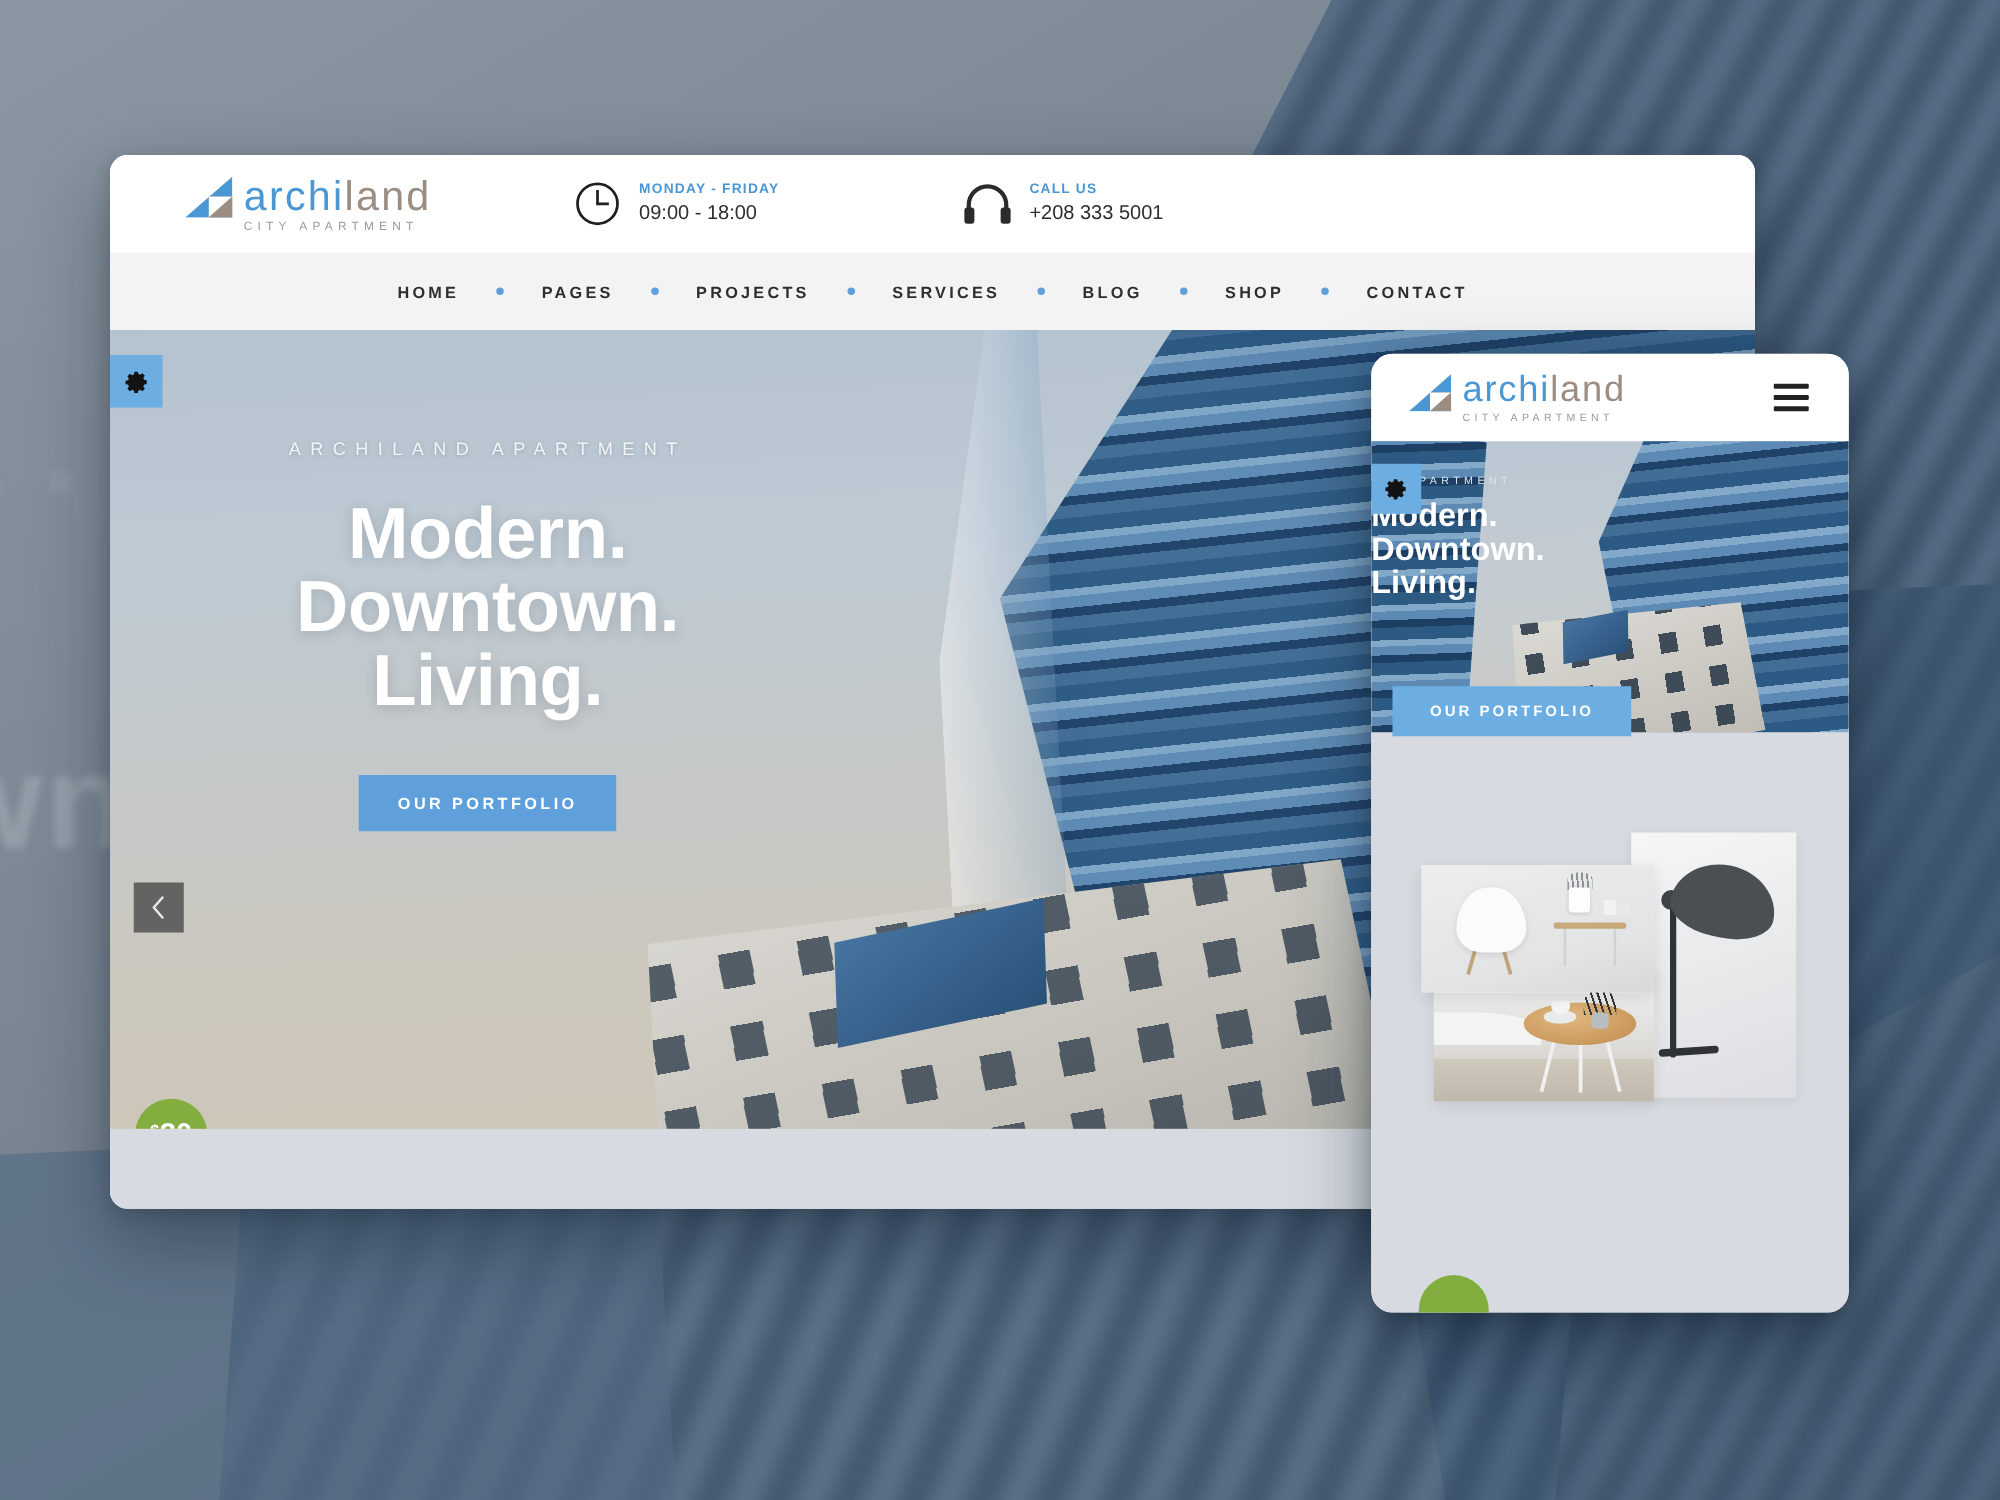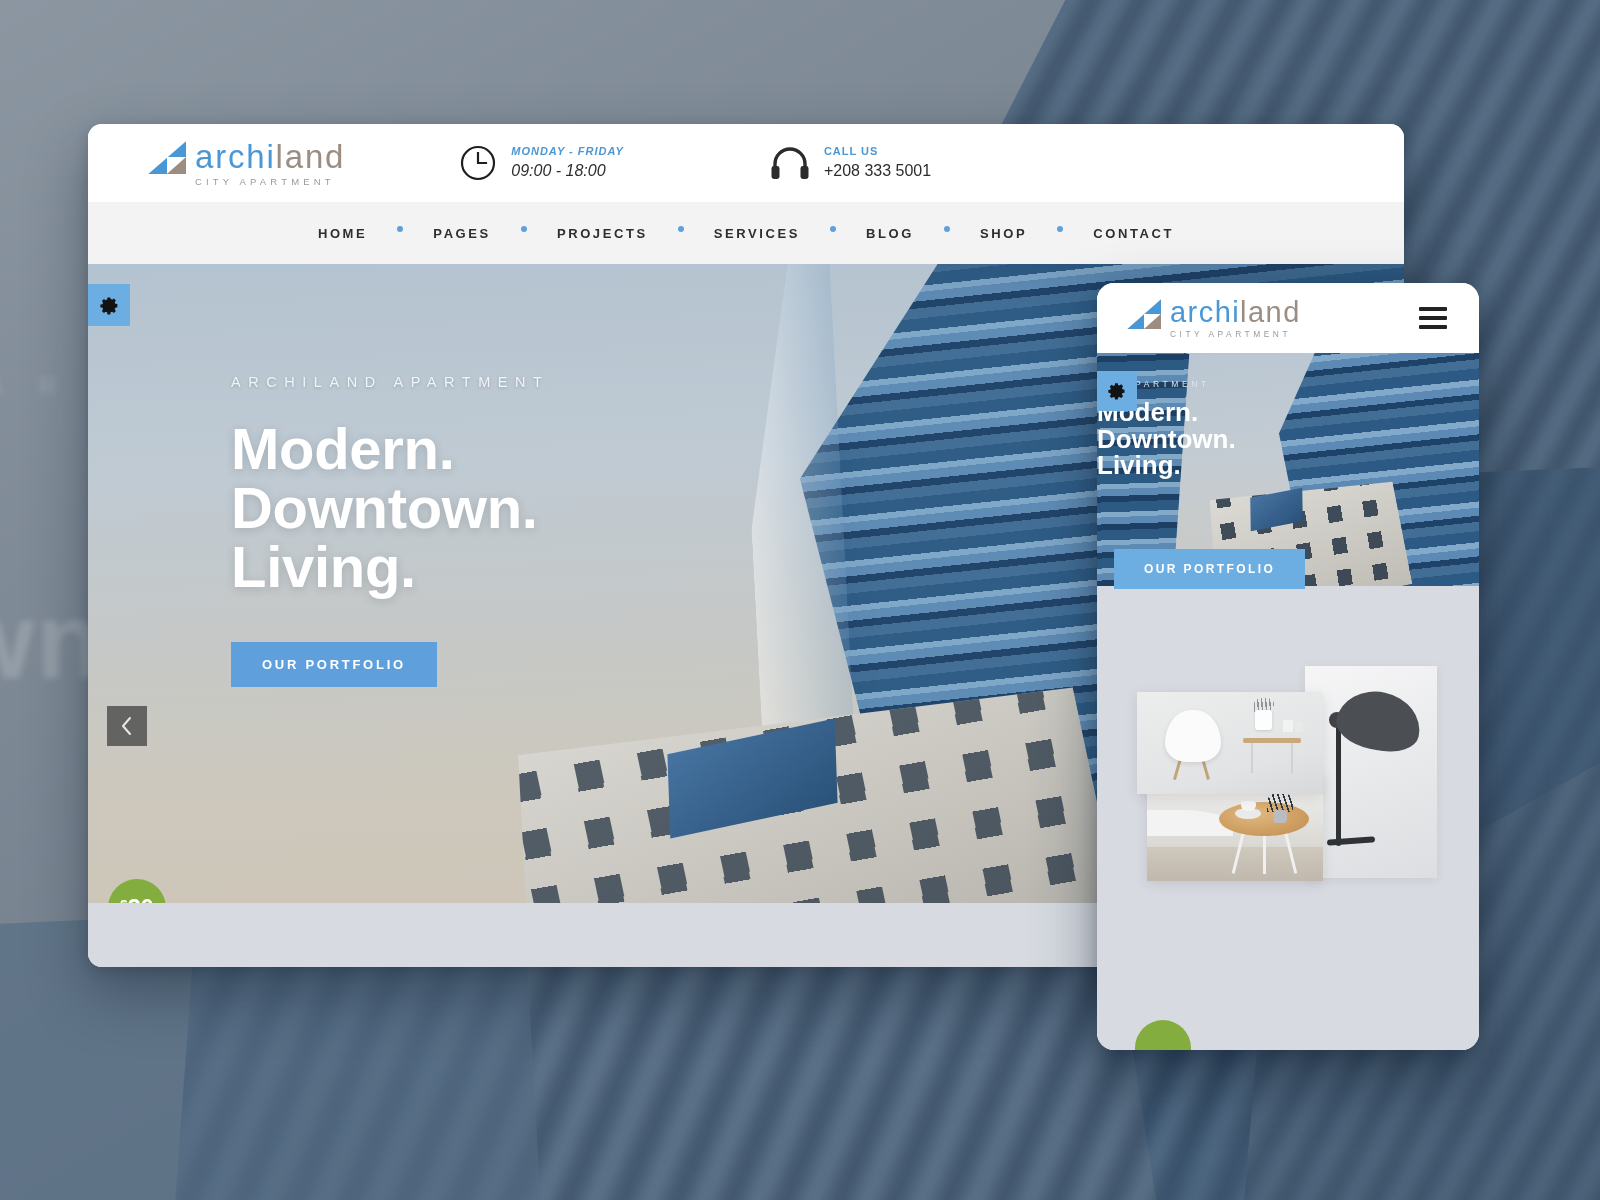--- a/index.html
+++ b/index.html
@@ -169,21 +169,21 @@
     color: #4a97d6; text-transform: uppercase; margin-bottom: 3px;
   }
   .info-value { font-size: 16px; color: #2d2d2d; }
 
   
   .navbar {
     height: 62px;
     background: #f3f3f3;
     display: flex; align-items: center; justify-content: center;
   }
-  .nav-list { display: flex; align-items: flex-start; }
+  .nav-list { display: flex; align-items: center; }
   .nav-item {
     font-size: 13px; font-weight: 600; letter-spacing: .20em;
     color: #2e2e2e; text-transform: uppercase; cursor: pointer;
     padding: 0 4px;
   }
   .nav-dot {
     width: 6px; height: 6px; border-radius: 50%;
     background: #5fa0dc; margin: 0 26px;
   }
 
@@ -263,21 +263,21 @@
   }
   .prev-btn {
     position: absolute; left: 19px; top: 442px;
     width: 40px; height: 40px;
     background: rgba(70,70,70,.78);
     display: flex; align-items: center; justify-content: center;
     color: #e8e8e8; cursor: pointer; z-index: 6;
   }
 
   .hero-content {
-    position: absolute; left: 143px; top: 110px; z-index: 5;
+    position: absolute; left: 143px; top: 88px; z-index: 5; text-align: center;
   }
   .hero-eyebrow {
     font-size: 14.5px; letter-spacing: .52em; color: #f2f4f6;
     font-weight: 400; margin-bottom: 29px;
     text-shadow: 0 1px 3px rgba(40,50,60,.25);
   }
   .hero-title {
     font-size: 58px; font-weight: 700; color: #ffffff;
     line-height: 1.02; letter-spacing: -.005em;
     text-shadow: 0 2px 10px rgba(40,50,60,.18);
@@ -542,21 +542,21 @@
         <div class="tri-blue"></div>
           <div class="tri-tan"></div>
           <div class="tri-white"></div>
       </div>
       <div class="logo-words">
         <div class="logo-main"><span class="a">archi</span><span class="b">land</span></div>
         <div class="logo-sub">CITY APARTMENT</div>
       </div>
     </div>
 
-    <div class="info-group" style="margin-left:114px;font-style:italic;">
+    <div class="info-group" style="margin-left:114px;">
       <div class="info-ico">
         <svg width="38" height="38" viewBox="0 0 38 38">
             <circle cx="19" cy="19" r="16" fill="none" stroke="#1f1f1f" stroke-width="2.2"></circle>
             <path d="M19 9 V19 H27" fill="none" stroke="#1f1f1f" stroke-width="2.2" stroke-linecap="square"></path>
           </svg>
       </div>
       <div class="info-lines">
         <div class="info-title">MONDAY - FRIDAY</div>
         <div class="info-value">09:00 - 18:00</div>
       </div>

